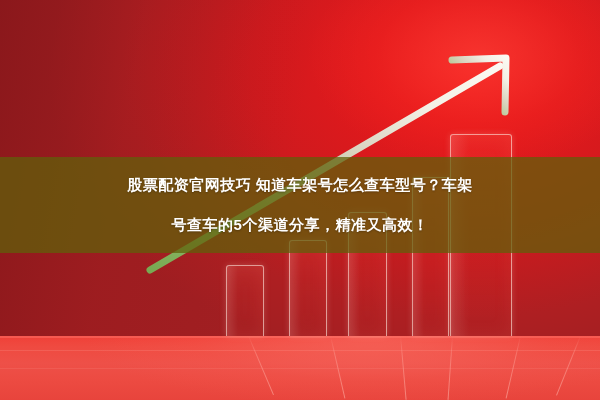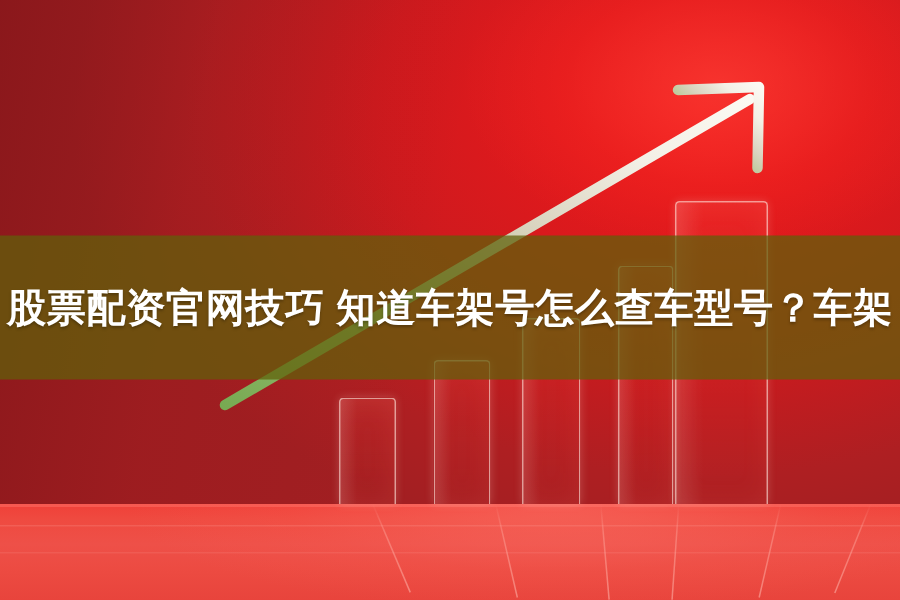--- a/index.html
+++ b/index.html
@@ -150,21 +150,21 @@
     left: 0; right: 0;
     top: 157px;
     height: 96px;
     display: flex;
     flex-direction: column;
     align-items: center;
     justify-content: center;
     gap: 2px;
     color: #ffffff;
     font-weight: 700;
-    font-size: 26px;
+    font-size: 15px;
     line-height: 38px;
     letter-spacing: 0.5px;
     text-align: center;
     white-space: nowrap;
     text-shadow: 0 1px 2px rgba(0,0,0,0.28);
   }
   .band-line1 { padding: 0 6px; }
   .band-line2 { padding: 0 6px; }
 </style>
 </head>
@@ -220,15 +220,16 @@
         </linearGradient>
       </defs>
       <path d="M150 270 L500 66" stroke="url(#arrowGrad)" stroke-width="7" stroke-linecap="round" fill="none"></path>
       <path d="M452 60 L506 58 L505 112" stroke="url(#arrowGrad)" stroke-width="7" stroke-linecap="round" stroke-linejoin="round" fill="none"></path>
     </svg>
   </div>
 
   <div class="band"></div>
   <div class="band-text">
     <div class="band-line1">股票配资官网技巧 知道车架号怎么查车型号？车架</div>
+    <div class="band-line2">号查车的5个渠道分享，精准又高效！</div>
   </div>
 
 </div>
 
 </body></html>

